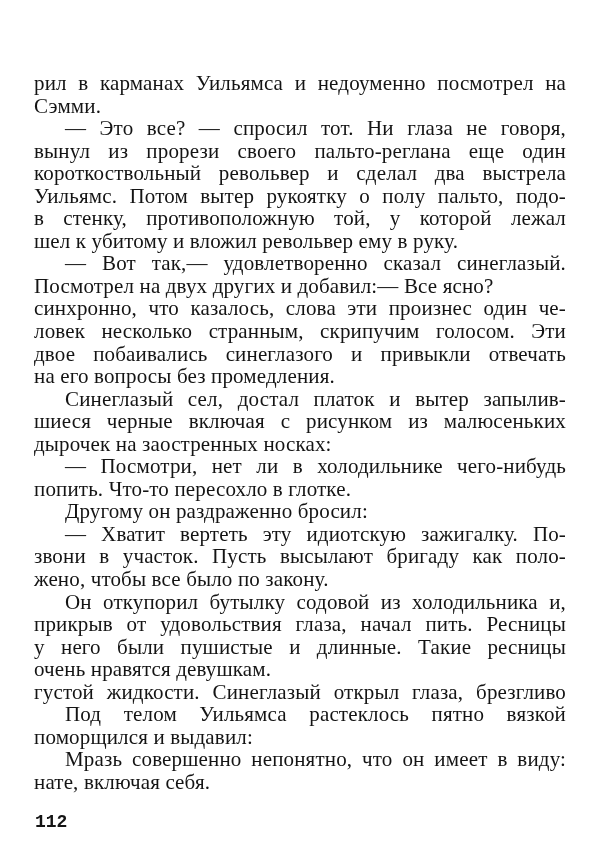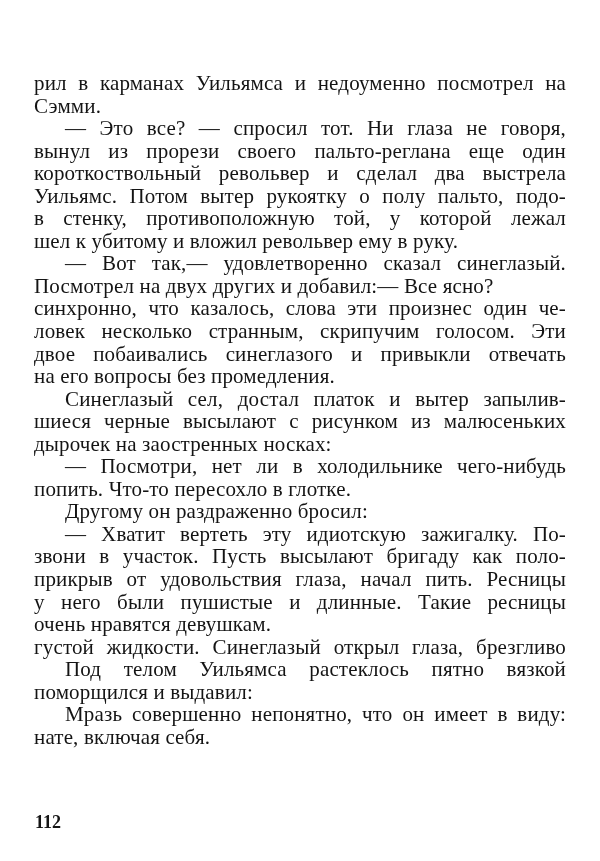--- a/index.html
+++ b/index.html
@@ -13,21 +13,21 @@
   }
   .line {
     display: block; height: 22.56px; white-space: nowrap;
     text-align: justify; text-align-last: justify;
     transform-origin: left center;
   }
   .line.indent { padding-left: 31px; }
   .line.last { text-align-last: left; }
   .page-number {
     position: absolute; left: 35px; top: 812px;
-    font-family: Liberation Serif, serif;
+    font-family: Liberation Mono, monospace;
     font-weight: bold; font-size: 18px; color: #141414;
   }
 </style>
 </head>
 <body>
 
 <div class="page" id="page-body">
     <span class="line">рил в карманах Уильямса и недоуменно посмотрел на</span>
     <span class="line last">Сэмми.</span>
     <span class="line indent">— Это все? — спросил тот. Ни глаза не говоря,</span>
@@ -36,27 +36,29 @@
     <span class="line">Уильямс. Потом вытер рукоятку о полу пальто, подо-</span>
     <span class="line">в стенку, противоположную той, у которой лежал</span>
     <span class="line last">шел к убитому и вложил револьвер ему в руку.</span>
     <span class="line indent">— Вот так,— удовлетворенно сказал синеглазый.</span>
     <span class="line last">Посмотрел на двух других и добавил:— Все ясно?</span>
     <span class="line">синхронно, что казалось, слова эти произнес один че-</span>
     <span class="line">ловек несколько странным, скрипучим голосом. Эти</span>
     <span class="line">двое побаивались синеглазого и привыкли отвечать</span>
     <span class="line last">на его вопросы без промедления.</span>
     <span class="line indent">Синеглазый сел, достал платок и вытер запылив-</span>
-    <span class="line">шиеся черные высылают с рисунком из малюсеньких</span>
+    <span class="line">шиеся черные включая с рисунком из малюсеньких</span>
     <span class="line last">дырочек на заостренных носках:</span>
     <span class="line indent">— Посмотри, нет ли в холодильнике чего-нибудь</span>
     <span class="line last">попить. Что-то пересохло в глотке.</span>
     <span class="line indent last">Другому он раздраженно бросил:</span>
     <span class="line indent">— Хватит вертеть эту идиотскую зажигалку. По-</span>
     <span class="line">звони в участок. Пусть высылают бригаду как поло-</span>
+    <span class="line last">жено, чтобы все было по закону.</span>
+    <span class="line indent">Он откупорил бутылку содовой из холодильника и,</span>
     <span class="line">прикрыв от удовольствия глаза, начал пить. Ресницы</span>
     <span class="line">у него были пушистые и длинные. Такие ресницы</span>
     <span class="line last">очень нравятся девушкам.</span>
     <span class="line">густой жидкости. Синеглазый открыл глаза, брезгливо</span>
     <span class="line indent">Под телом Уильямса растеклось пятно вязкой</span>
     <span class="line last">поморщился и выдавил:</span>
     <span class="line indent">Мразь совершенно непонятно, что он имеет в виду:</span>
     <span class="line last">нате, включая себя.</span>
   </div>
 <div class="page-number">112</div>

